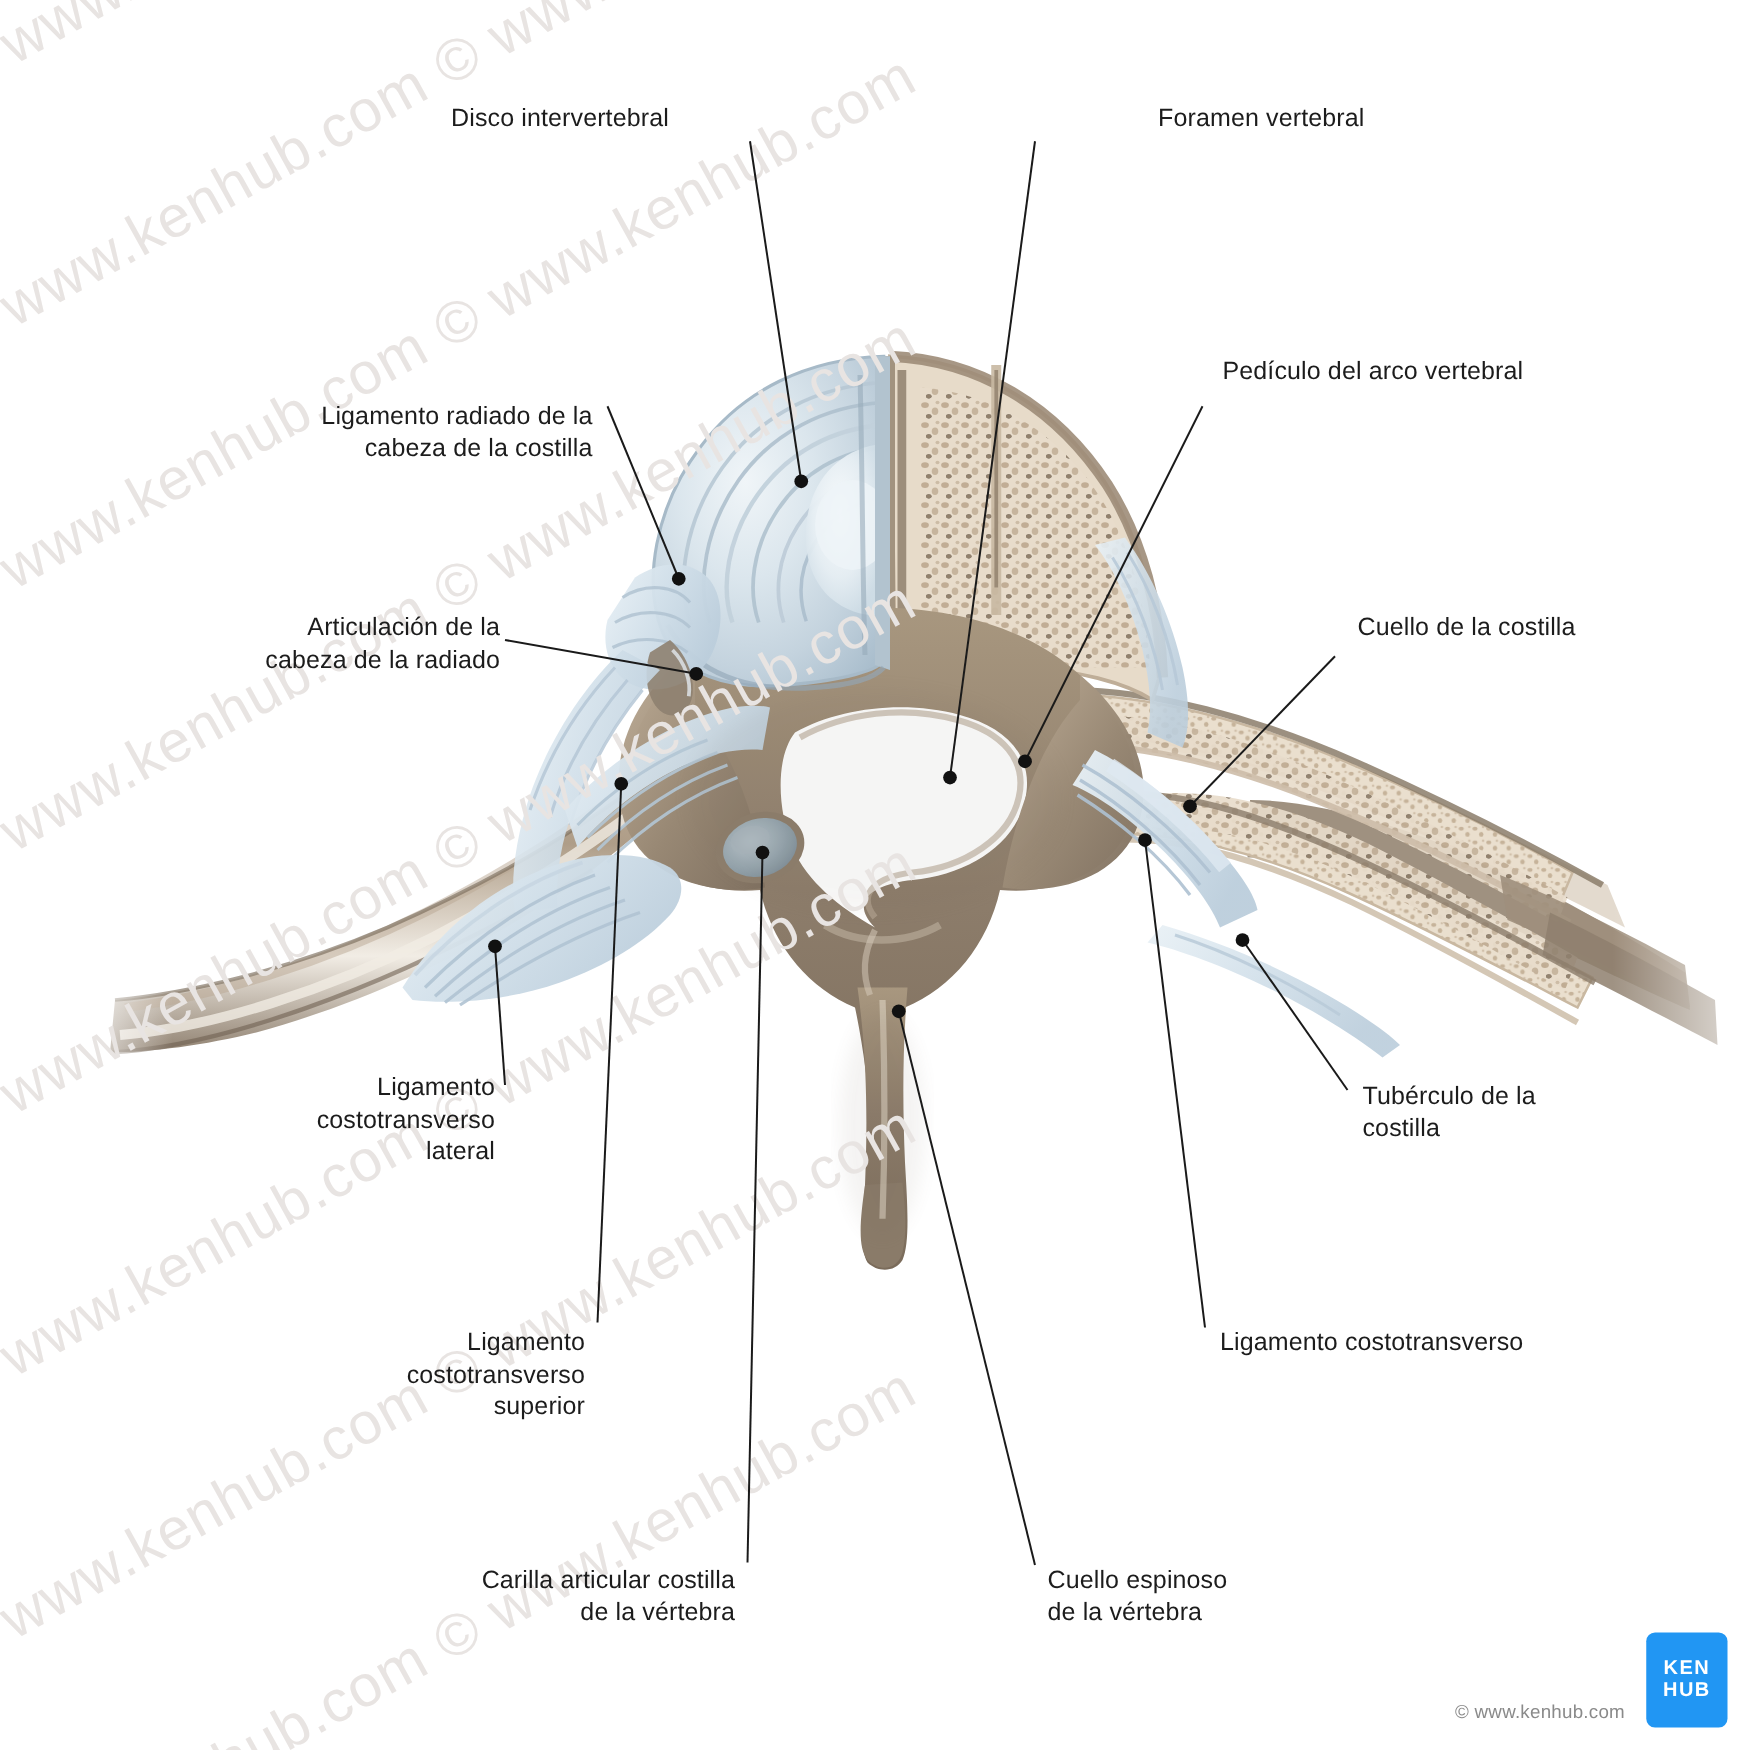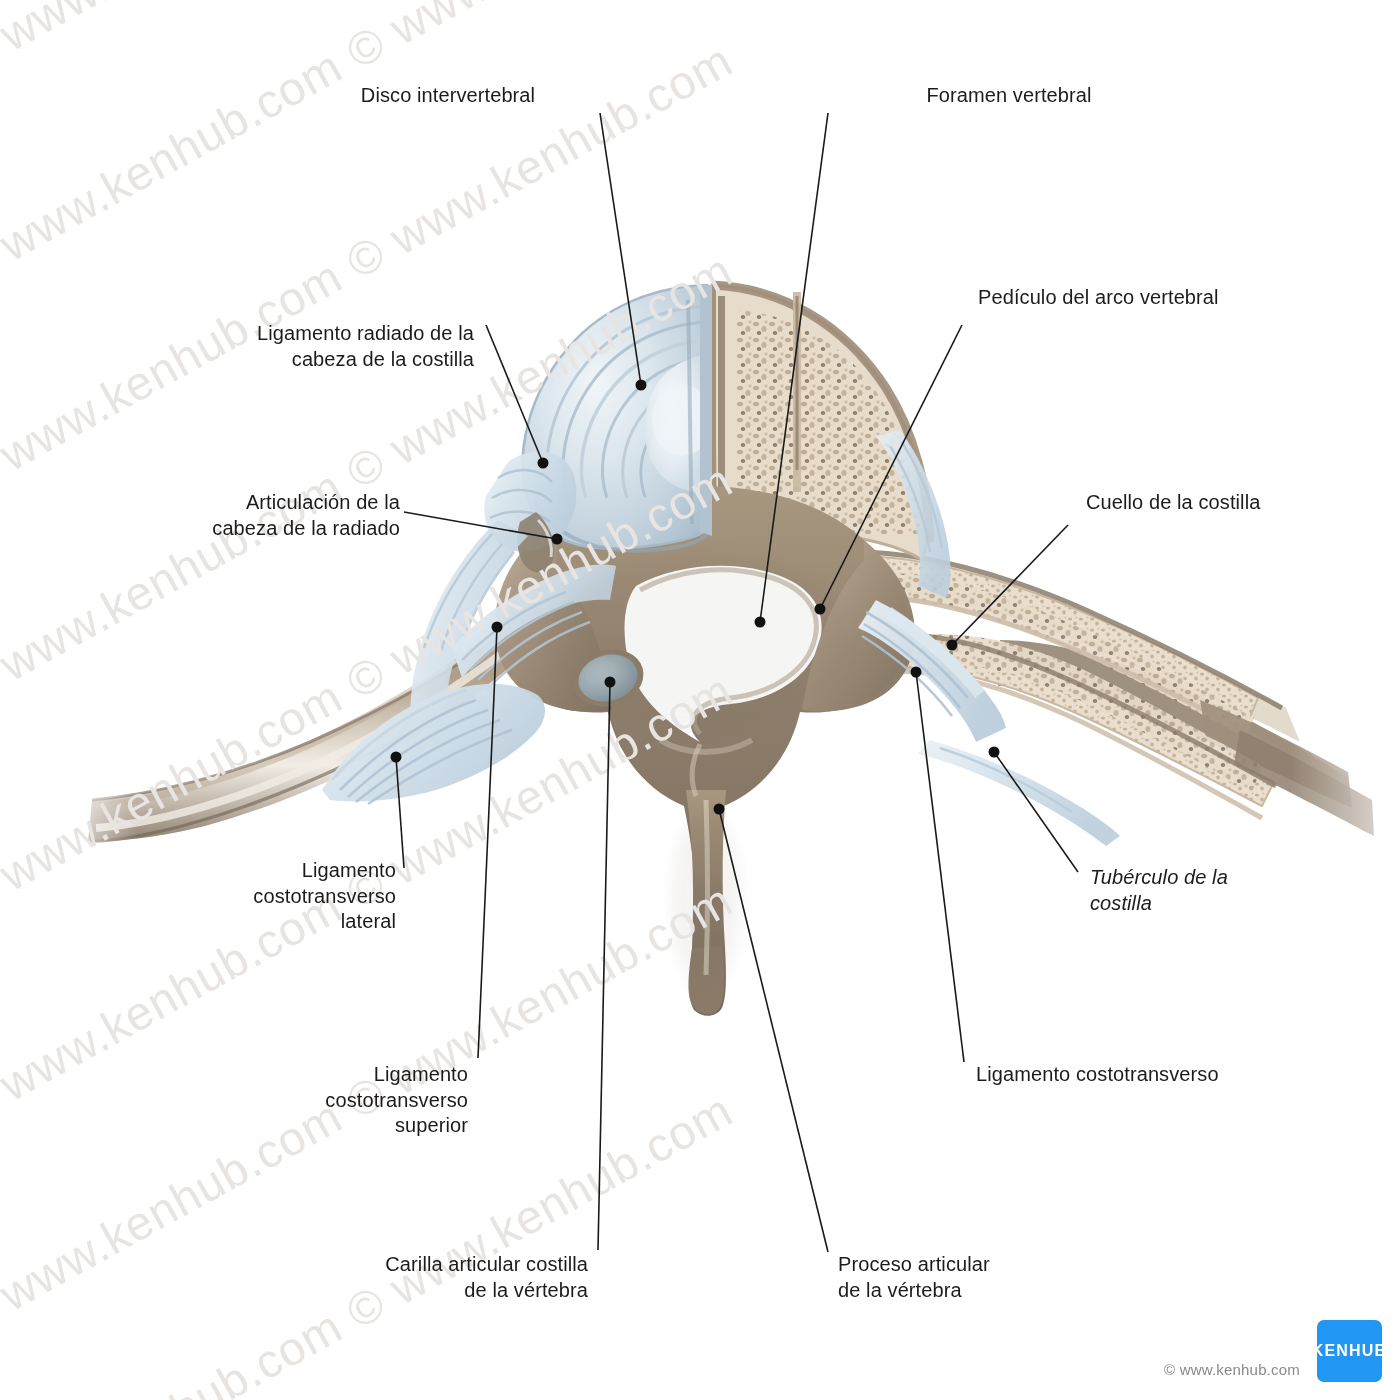--- a/index.html
+++ b/index.html
@@ -76,26 +76,26 @@
   .label.ta-left   { text-align: left; }
   .label.ta-right  { text-align: right; }
   .label.ta-center { text-align: center; }
 
   
   #kenhub-logo {
     position: absolute;
     right: 18px;
     bottom: 18px;
     width: 65px;
-    height: 62px;
+    height: 76px;
     border-radius: 7px;
     background: #2196f3;
     color: #ffffff;
     display: flex;
-    flex-direction: row;
+    flex-direction: column;
     align-items: center;
     justify-content: center;
     font-family: "Liberation Sans", sans-serif;
     font-size: 16px;
     font-weight: 700;
     letter-spacing: 1.2px;
     line-height: 1.15;
     z-index: 6;
   }
   #copyright {
@@ -430,29 +430,29 @@
       <div class="label ta-center" style="left: 874px; top: 83px; width: 270px;">Foramen vertebral</div>
       <div class="label ta-right" style="left: 122px; top: 285px; width: 352px; margin-top: 36px;">Ligamento radiado de la
 cabeza de la costilla</div>
       <div class="label ta-left" style="left: 978px; top: 285px; width: 392px;">Pedículo del arco vertebral</div>
       <div class="label ta-right" style="left: 112px; top: 490px; width: 288px;">Articulación de la
 cabeza de la radiado</div>
       <div class="label ta-left" style="left: 1086px; top: 490px; width: 290px;">Cuello de la costilla</div>
       <div class="label ta-right" style="left: 148px; top: 858px; width: 248px;">Ligamento
 costotransverso
 lateral</div>
-      <div class="label ta-left" style="left: 1090px; top: 865px; width: 260px; font-style: italic;">Tubérculo de la
+      <div class="label ta-left" style="left: 1090px; top: 865px; width: 260px;">Tubérculo de la
 costilla</div>
       <div class="label ta-right" style="left: 216px; top: 1062px; width: 252px;">Ligamento
 costotransverso
 superior</div>
       <div class="label ta-left" style="left: 976px; top: 1062px; width: 396px;">Ligamento costotransverso</div>
       <div class="label ta-right" style="left: 238px; top: 1252px; width: 350px;">Carilla articular costilla
 de la vértebra</div>
-      <div class="label ta-left" style="left: 838px; top: 1252px; width: 254px;">Proceso articular
+      <div class="label ta-left" style="left: 838px; top: 1252px; width: 254px;">Cuello espinoso
 de la vértebra</div>
     </div>
 
   <div id="copyright">© www.kenhub.com</div>
   <div id="kenhub-logo">
     <span>KEN</span>
     <span>HUB</span>
   </div>
 
 </div>

